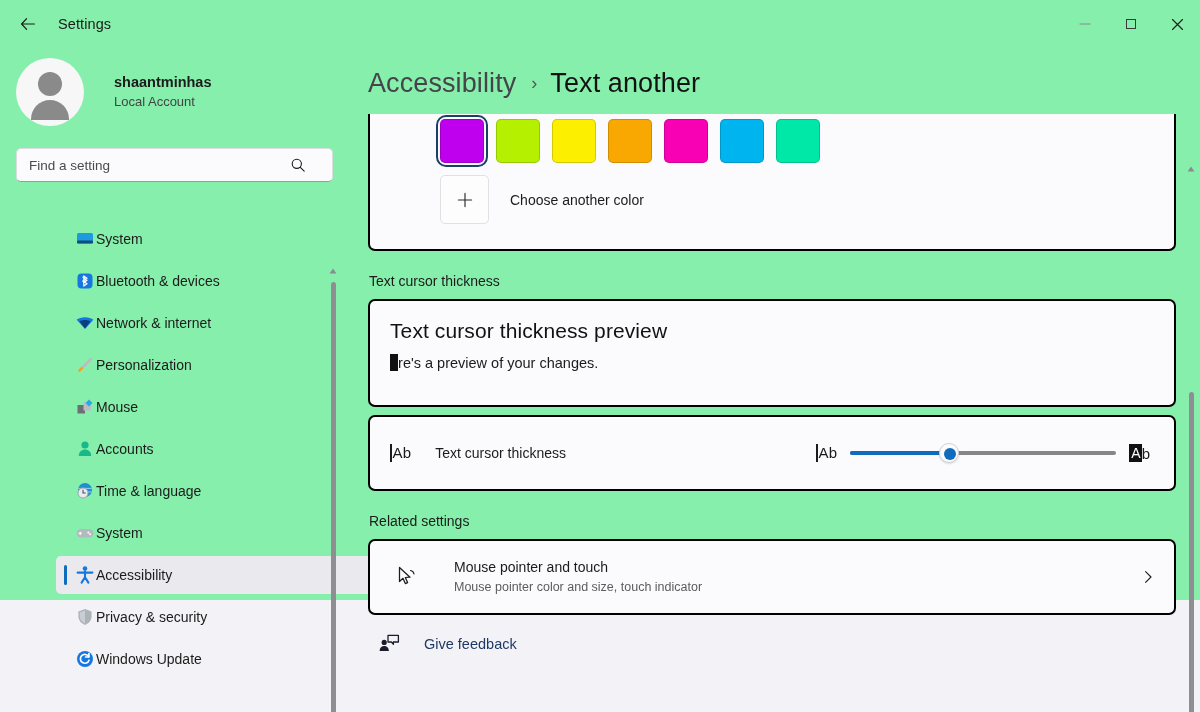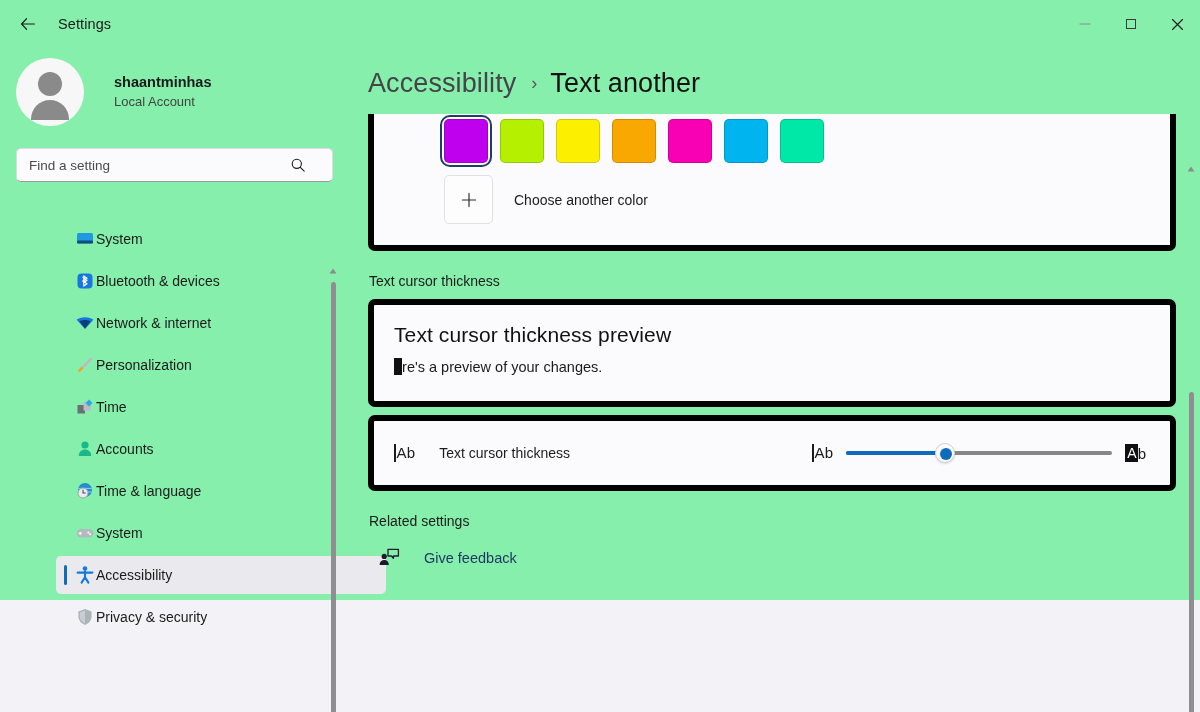--- a/index.html
+++ b/index.html
@@ -194,21 +194,21 @@
 
   .scrollarea {
     position: absolute;
     left: 0; top: 66px;
     width: 852px; height: 598px;
     padding: 0 0 0 20px;
   }
 
   .card {
     background: #fbfbfd;
-    border: 6px solid #000000;
+    border: 2px solid #000000;
     border-radius: 7px;
     width: 808px;
   }
 
   
   .color-card {
     position: relative;
     height: 137px;
     border-top: none;
     border-radius: 0 0 7px 7px;
@@ -513,21 +513,21 @@
 
       <div class="navitem">
 
         <span class="nav-icon">
           <svg width="20" height="20" viewBox="0 0 20 20">
             <rect x="2.5" y="8" width="7.5" height="8.5" fill="#6b6f76"></rect>
             <rect x="8.5" y="5" width="7.5" height="8.5" fill="#b9bcc2"></rect>
             <path d="M14 2.6 L17.4 6 L14 9.4 L10.6 6 Z" fill="#29a8e8"></path>
           </svg>
         </span>
-        <span class="nav-label">Time</span>
+        <span class="nav-label">Mouse</span>
       </div>
 
       <div class="navitem">
 
         <span class="nav-icon">
           <svg width="20" height="20" viewBox="0 0 20 20">
             <circle cx="10" cy="6" r="3.6" fill="#18b88a"></circle>
             <path d="M3.8 17 C3.8 12.9 6.6 10.6 10 10.6 C13.4 10.6 16.2 12.9 16.2 17 Z" fill="#18b88a"></path>
           </svg>
         </span>
@@ -576,20 +576,31 @@
 
         <span class="nav-icon">
           <svg width="20" height="20" viewBox="0 0 20 20">
             <path d="M10 2 L16.6 4.5 V9.6 C16.6 13.6 13.6 16.6 10 18 C6.4 16.6 3.4 13.6 3.4 9.6 V4.5 Z" fill="#aeb3ba"></path>
             <path d="M10 3.4 V16.5 C7.2 15.3 4.8 12.9 4.8 9.6 V5.4 Z" fill="#c9ced5"></path>
           </svg>
         </span>
         <span class="nav-label">Privacy &amp; security</span>
       </div>
 
+      <div class="navitem">
+
+        <span class="nav-icon">
+          <svg width="20" height="20" viewBox="0 0 20 20">
+            <circle cx="10" cy="10" r="8" fill="#1777e0"></circle>
+            <path d="M13.6 7.6 A4.4 4.4 0 1 0 14 11.2" fill="none" stroke="#fff" stroke-width="1.7" stroke-linecap="round"></path>
+            <path d="M13.9 4.6 V8 H10.6" fill="none" stroke="#fff" stroke-width="1.7" stroke-linecap="round" stroke-linejoin="round"></path>
+          </svg>
+        </span>
+        <span class="nav-label">Windows Update</span>
+      </div>
 
     </div>
 
     <div class="sb-scroll">
       <div class="arrow up">
         <svg width="8" height="6" viewBox="0 0 8 6">
             <path d="M4 0.6 L7.4 5.4 H0.6 Z" fill="#8a8a90"></path>
           </svg>
       </div>
       <div class="thumb"></div>
@@ -668,20 +679,37 @@
           </span>
           <span class="thick-cursor-glyph">
             <span class="blk">A</span>
               <span>b</span>
           </span>
         </span>
       </div>
 
       <div class="section-head">Related settings</div>
 
+      <div class="card related-card">
+        <span class="related-icon">
+          <svg width="26" height="26" viewBox="0 0 26 26">
+            <path d="M6.5 3.5 L6.5 17.5 L10 14.3 L12.3 19.6 L14.6 18.6 L12.3 13.5 L17 13.2 Z" fill="none" stroke="#1b1b1b" stroke-width="1.25" stroke-linejoin="round"></path>
+            <path d="M17.5 6.5 A4.2 4.2 0 0 1 21 10" fill="none" stroke="#1b1b1b" stroke-width="1.1" stroke-linecap="round"></path>
+          </svg>
+        </span>
+        <span class="related-text">
+          <span class="related-title">Mouse pointer and touch</span>
+          <span class="related-sub" style="display:block">Mouse pointer color and size, touch indicator</span>
+        </span>
+        <span class="chev">
+          <svg width="16" height="16" viewBox="0 0 16 16">
+            <path d="M5.6 2.6 L11 8 L5.6 13.4" fill="none" stroke="#1b1b1b" stroke-width="1.1" stroke-linecap="round" stroke-linejoin="round"></path>
+          </svg>
+        </span>
+      </div>
 
       <div class="feedback-row">
         <span class="feedback-icon">
           <svg width="22" height="20" viewBox="0 0 22 20">
             <circle cx="6.2" cy="8.4" r="2.6" fill="#1b1b2b"></circle>
             <path d="M1.6 17 C1.6 13.6 3.7 12 6.2 12 C8.7 12 10.8 13.6 10.8 17 Z" fill="#1b1b2b"></path>
             <path d="M10 1.4 H20.4 V8 H15.4 L15.4 10.3 L13.4 8 H10 Z" fill="none" stroke="#1b1b2b" stroke-width="1.3" stroke-linejoin="round"></path>
           </svg>
         </span>
         <span class="feedback-link">Give feedback</span>

